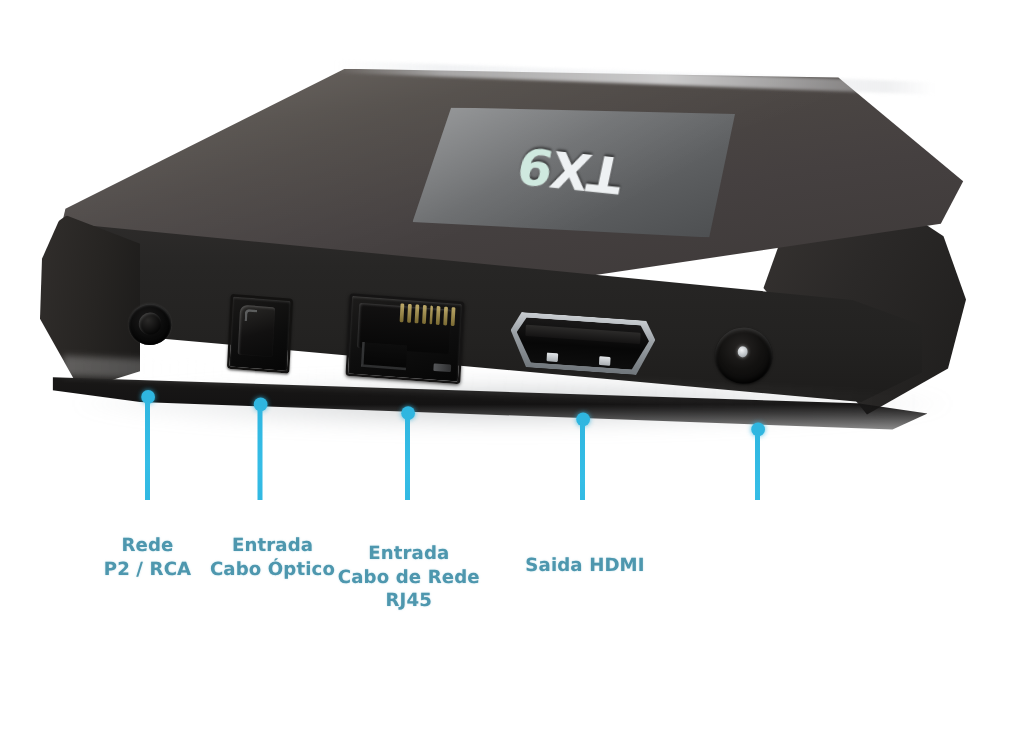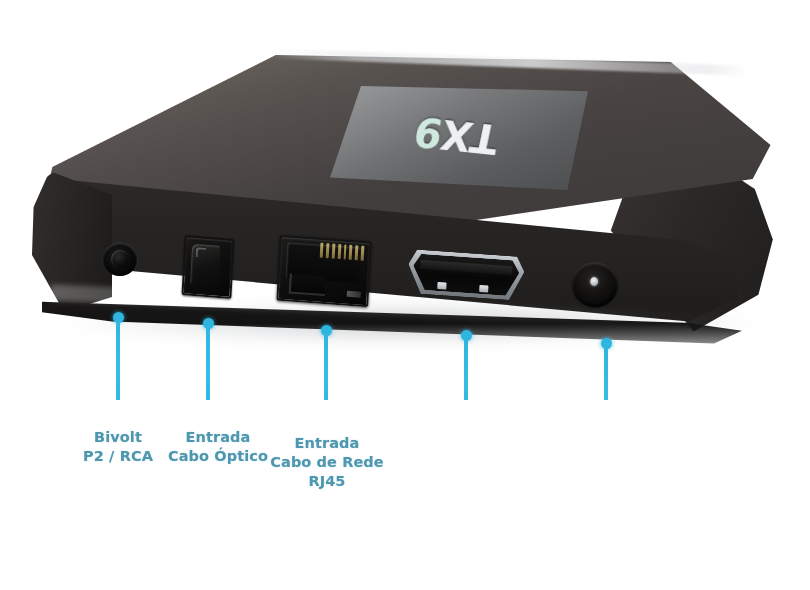--- a/index.html
+++ b/index.html
@@ -356,25 +356,26 @@
 
     </div>
 
     <div class="arrow" style="left:595px;top:338px;width:22px;height:106px;">
       <div class="arrow-dot"></div>
       <div class="arrow-line"></div>
 
     </div>
   </div>
 
-  <div class="caption" style="left:48px;top:428px;width:140px;">Bivolt
+  <div class="caption" style="left:48px;top:428px;width:140px;">Rede
 P2 / RCA</div>
 
   <div class="caption" style="left:143px;top:428px;width:150px;">Entrada
 Cabo Óptico</div>
 
   <div class="caption" style="left:252px;top:434px;width:150px;">Entrada
 Cabo de Rede
 RJ45</div>
 
+  <div class="caption" style="left:398px;top:444px;width:140px;">Saida HDMI</div>
 
 
 </div>
 
 </body></html>

